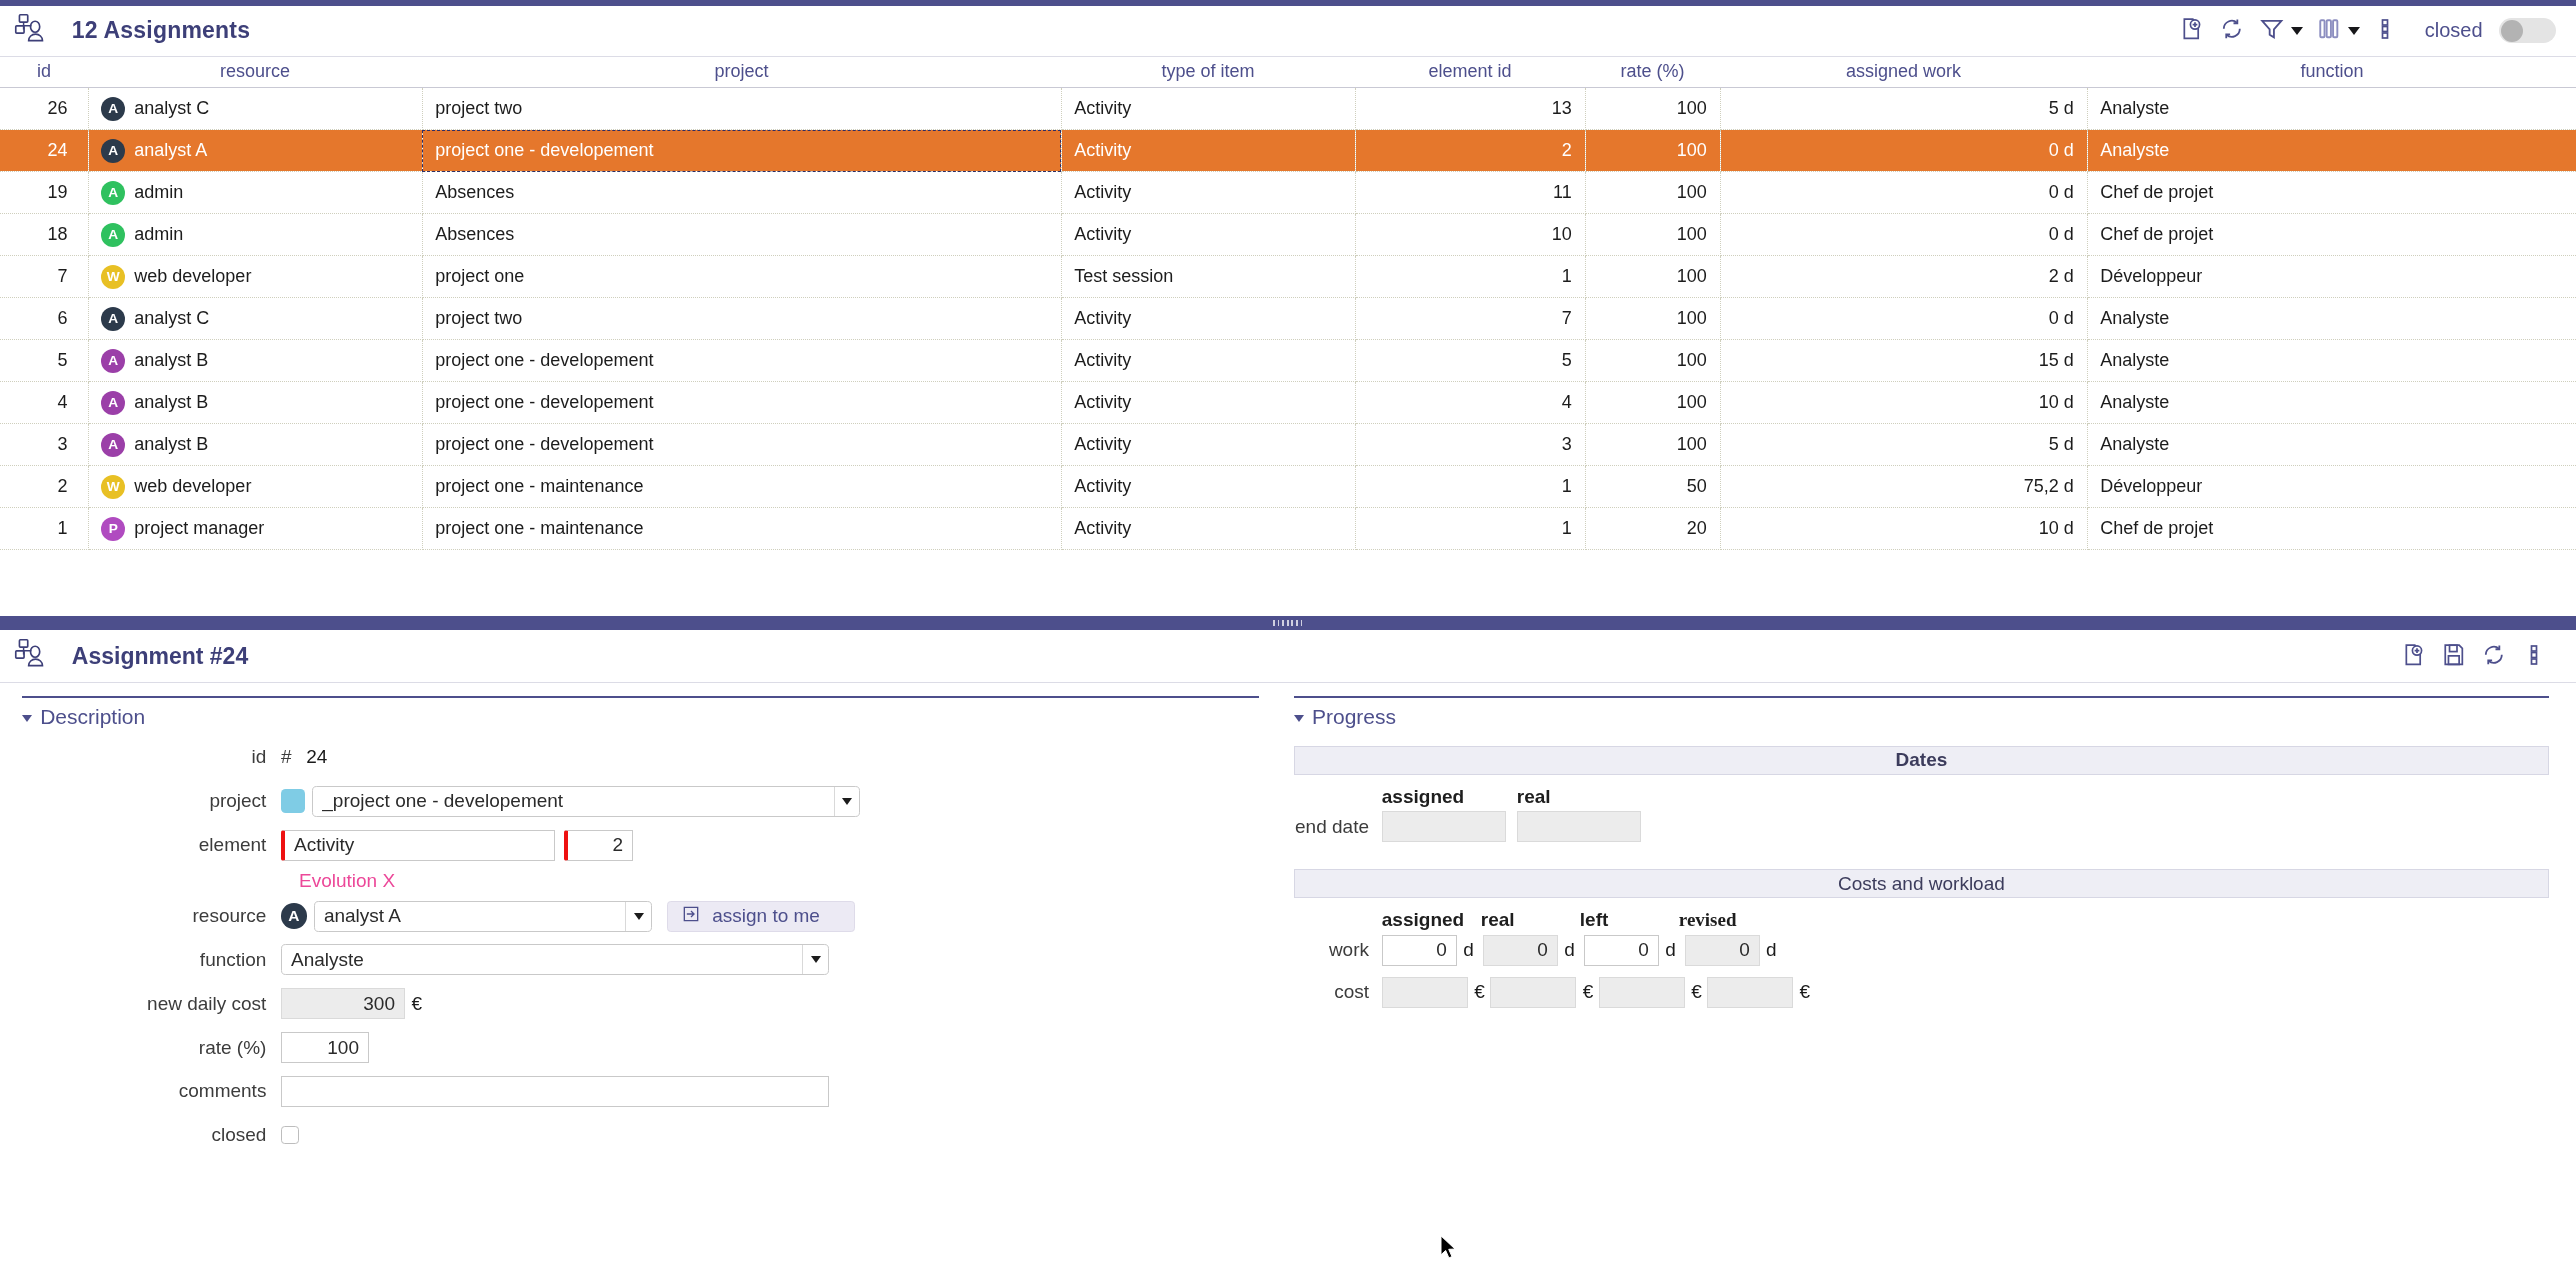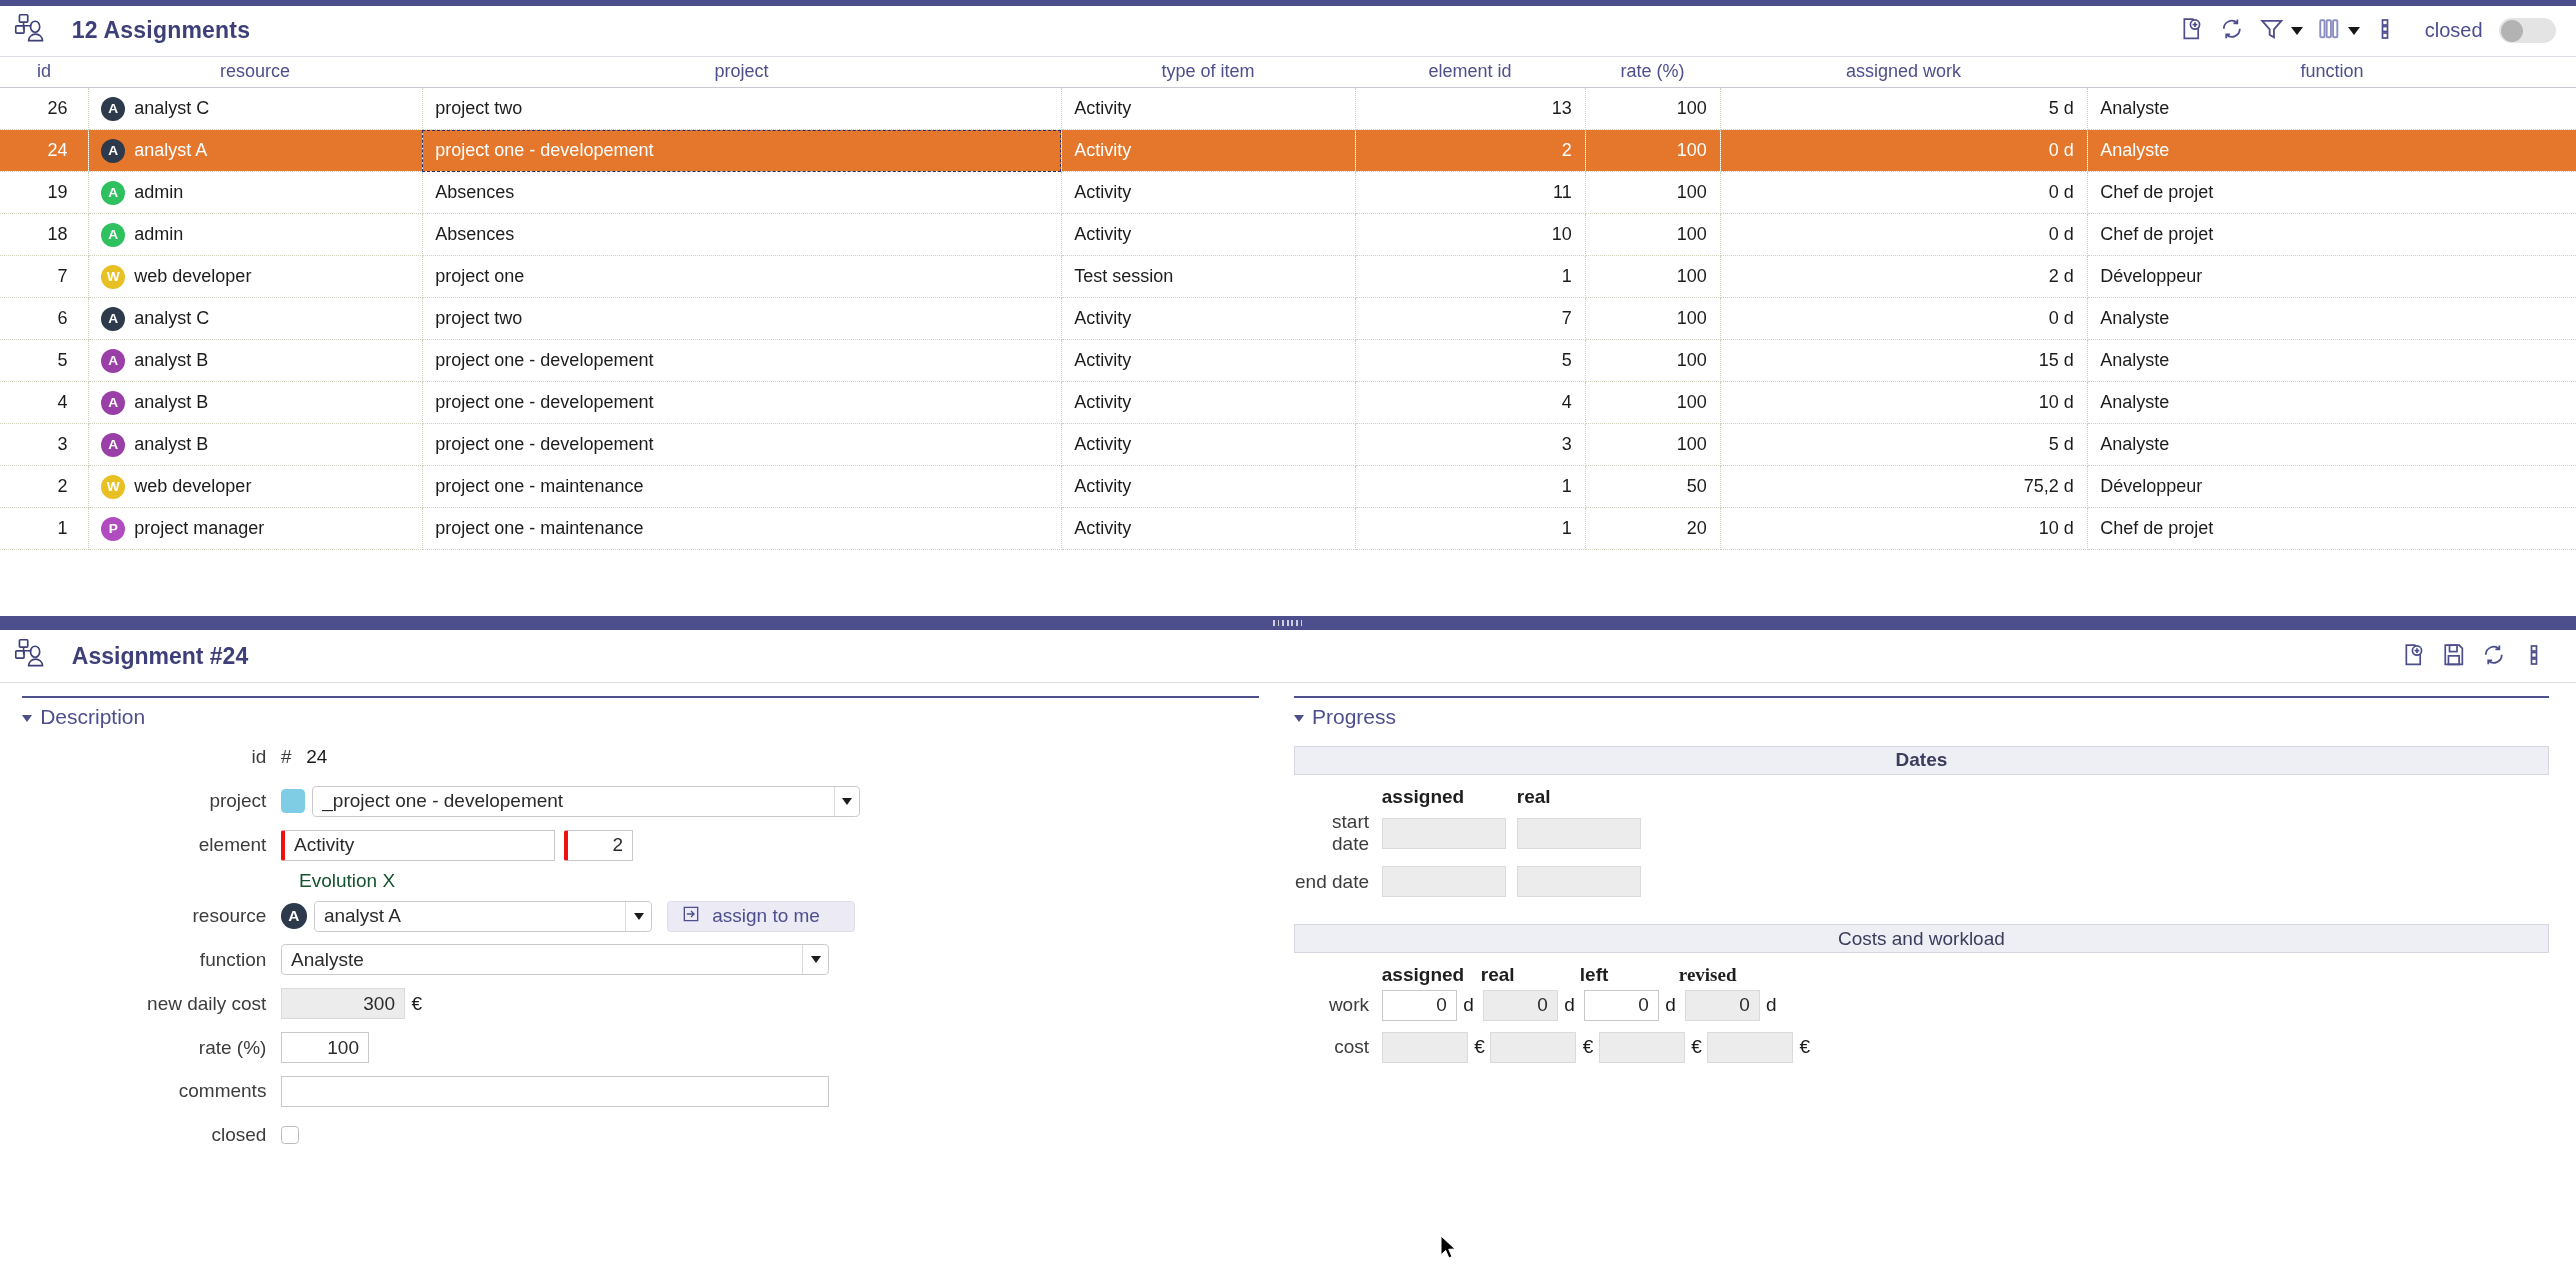--- a/index.html
+++ b/index.html
@@ -122,21 +122,21 @@
     border-top: 7.3px solid #4d4f8c; margin-top: 2.7px;
   }
   .section-title { font-size: 21px; color: #4d4f8c; }
 
   
   .frow { display: flex; align-items: center; margin-bottom: 12.8px; min-height: 31px; }
   .flabel {
     width: 259px; flex: none; text-align: right; padding-right: 14.6px;
     font-size: 19px; color: #3c3c3c;
   }
-  .fsub { font-size: 19px; color: #14532d; padding-left: 277px; margin: -3.7px 0 9px 0; }
+  .fsub { font-size: 19px; color: #ec4899; padding-left: 277px; margin: -3.7px 0 9px 0; }
 
   .inp {
     height: 31px; border: 0.9px solid #c9c9c9; border-radius: 0; background: #fff;
     font-size: 19px; color: #2b2b2b; padding: 0 9px;
     display: flex; align-items: center;
   }
   .inp.disabled { background: #ececec; border-color: #dadada; }
   .inp.num { justify-content: flex-end; }
   .req { border-left: 4.6px solid #ee1111; border-top-left-radius: 2.7px; border-bottom-left-radius: 2.7px; }
 
@@ -618,29 +618,20 @@
         </div>
 
         <div class="band" style="margin-top:16.4px;font-weight:bold;">Dates</div>
 
         <div class="grid-head">
           <span class="rlabel"></span>
           <span class="chead" style="width:135px;">assigned</span>
           <span class="chead" style="width:135px;">real</span>
         </div>
 
-        <div class="grid-row">
-          <span class="rlabel">start date</span>
-          <div class="inp disabled" style="width:124px;">
-            <span></span>
-          </div>
-          <div class="inp disabled" style="width:124px;margin-left:11px;">
-            <span></span>
-          </div>
-        </div>
 
         <div class="grid-row">
           <span class="rlabel">end date</span>
           <div class="inp disabled" style="width:124px;">
             <span></span>
           </div>
           <div class="inp disabled" style="width:124px;margin-left:11px;">
             <span></span>
           </div>
         </div>

